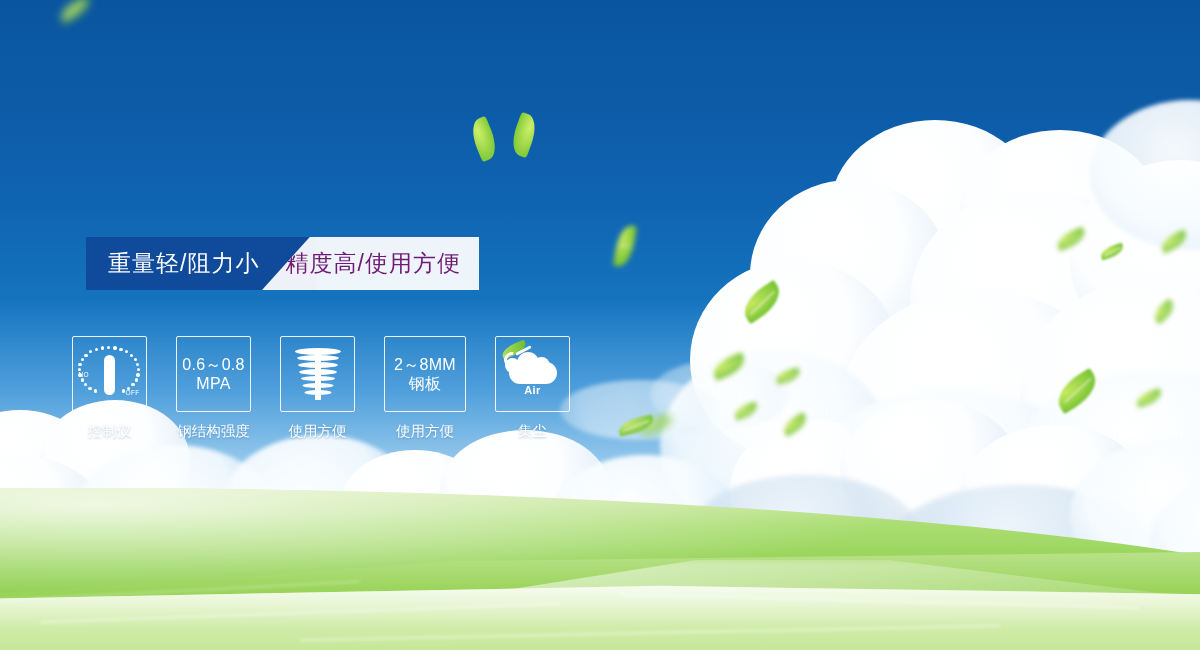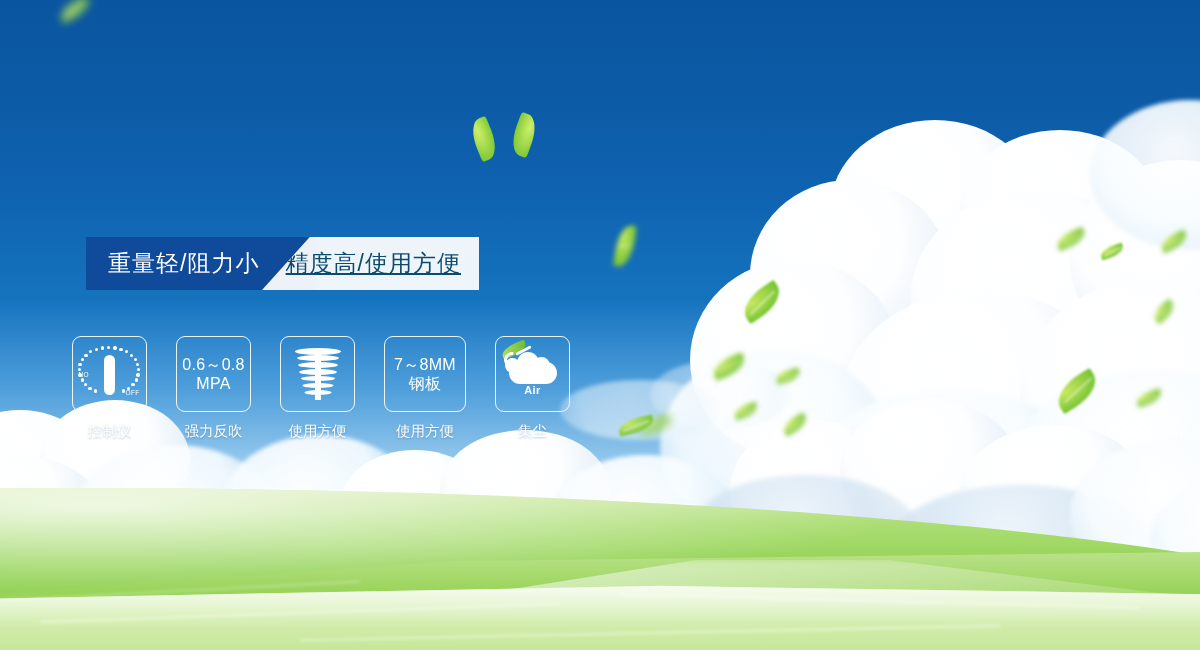--- a/index.html
+++ b/index.html
@@ -140,33 +140,33 @@
   #subtitle-left-label{
     font-size:23px; color:#ffffff; letter-spacing:1px; font-weight:400;
   }
   #subtitle-right{
     position:absolute; left:176px; top:0; width:217px; height:53px;
     background:rgba(255,255,255,0.93);
     clip-path:polygon(22% 0, 100% 0, 100% 100%, 0 100%);
     display:flex; align-items:center; justify-content:flex-end; padding-right:18px;
   }
   #subtitle-right-label{
-    font-size:23px; color:#0c4a6e; letter-spacing:1px; font-weight:400;text-decoration:underline;
+    font-size:23px; color:#701a75; letter-spacing:1px; font-weight:400;
   }
 
   
   #features{
     position:absolute; left:72px; top:336px;
     display:flex; gap:29px; align-items:flex-start;
   }
   .feature{ width:75px; display:flex; flex-direction:column; align-items:center; }
   .feature-box{
     width:75px; height:76px;
     border:1.5px solid rgba(255,255,255,0.9);
-    border-radius:9px;
+    border-radius:2px;
     display:flex; align-items:center; justify-content:center;
     text-align:center;
   }
   .feature-text{
     color:#ffffff; font-size:16px; line-height:19px; font-weight:400;
     letter-spacing:.3px;
   }
   .feature-label{
     margin-top:10px; color:#ffffff; font-size:14.5px; white-space:nowrap;
     text-shadow:0 1px 2px rgba(10,60,110,0.3);
@@ -358,42 +358,42 @@
           </div>
         </div>
         <div class="feature-label">控制仪</div>
       </div>
 
       <div class="feature">
         <div class="feature-box">
           <div class="feature-text" style="white-space:pre-line;">0.6～0.8
 MPA</div>
         </div>
-        <div class="feature-label">强力反吹</div>
+        <div class="feature-label">钢结构强度</div>
       </div>
 
       <div class="feature">
         <div class="feature-box">
           <div class="stack">
             <div class="stack-core"></div>
             <div class="stack-ell" style="top:2px;  width:46px; height:7px;"></div>
             <div class="stack-ell" style="top:9px;  width:42px; height:6px;"></div>
             <div class="stack-ell" style="top:16px; width:40px; height:6px;"></div>
             <div class="stack-ell" style="top:23px; width:38px; height:6px;"></div>
             <div class="stack-ell" style="top:30px; width:34px; height:5px;"></div>
             <div class="stack-ell" style="top:37px; width:31px; height:5px;"></div>
             <div class="stack-ell" style="top:44px; width:27px; height:5px;"></div>
           </div>
         </div>
         <div class="feature-label">使用方便</div>
       </div>
 
       <div class="feature">
         <div class="feature-box">
-          <div class="feature-text" style="white-space:pre-line;">7～8MM
+          <div class="feature-text" style="white-space:pre-line;">2～8MM
 钢板</div>
         </div>
         <div class="feature-label">使用方便</div>
       </div>
 
       <div class="feature">
         <div class="feature-box">
           <div class="aircloud">
             <div class="ac-leaf"></div>
             <div class="ac-main"></div>

